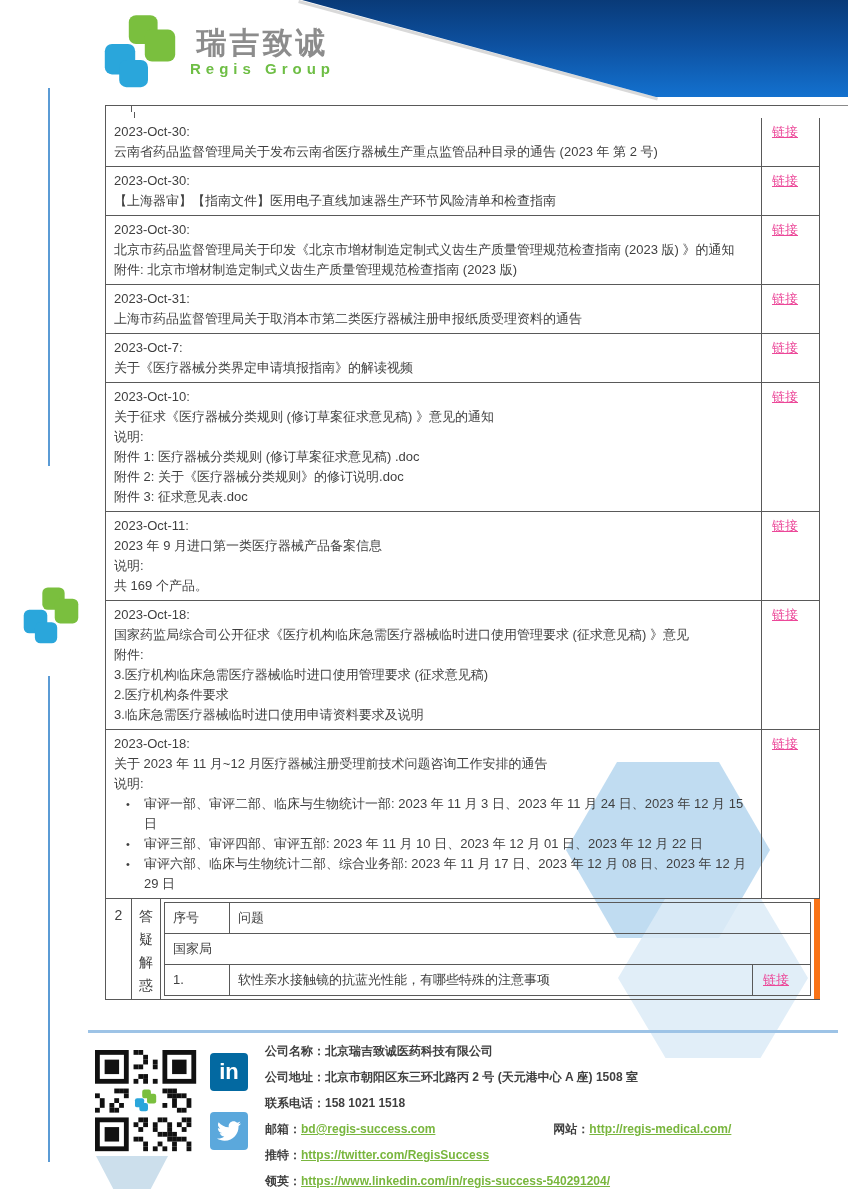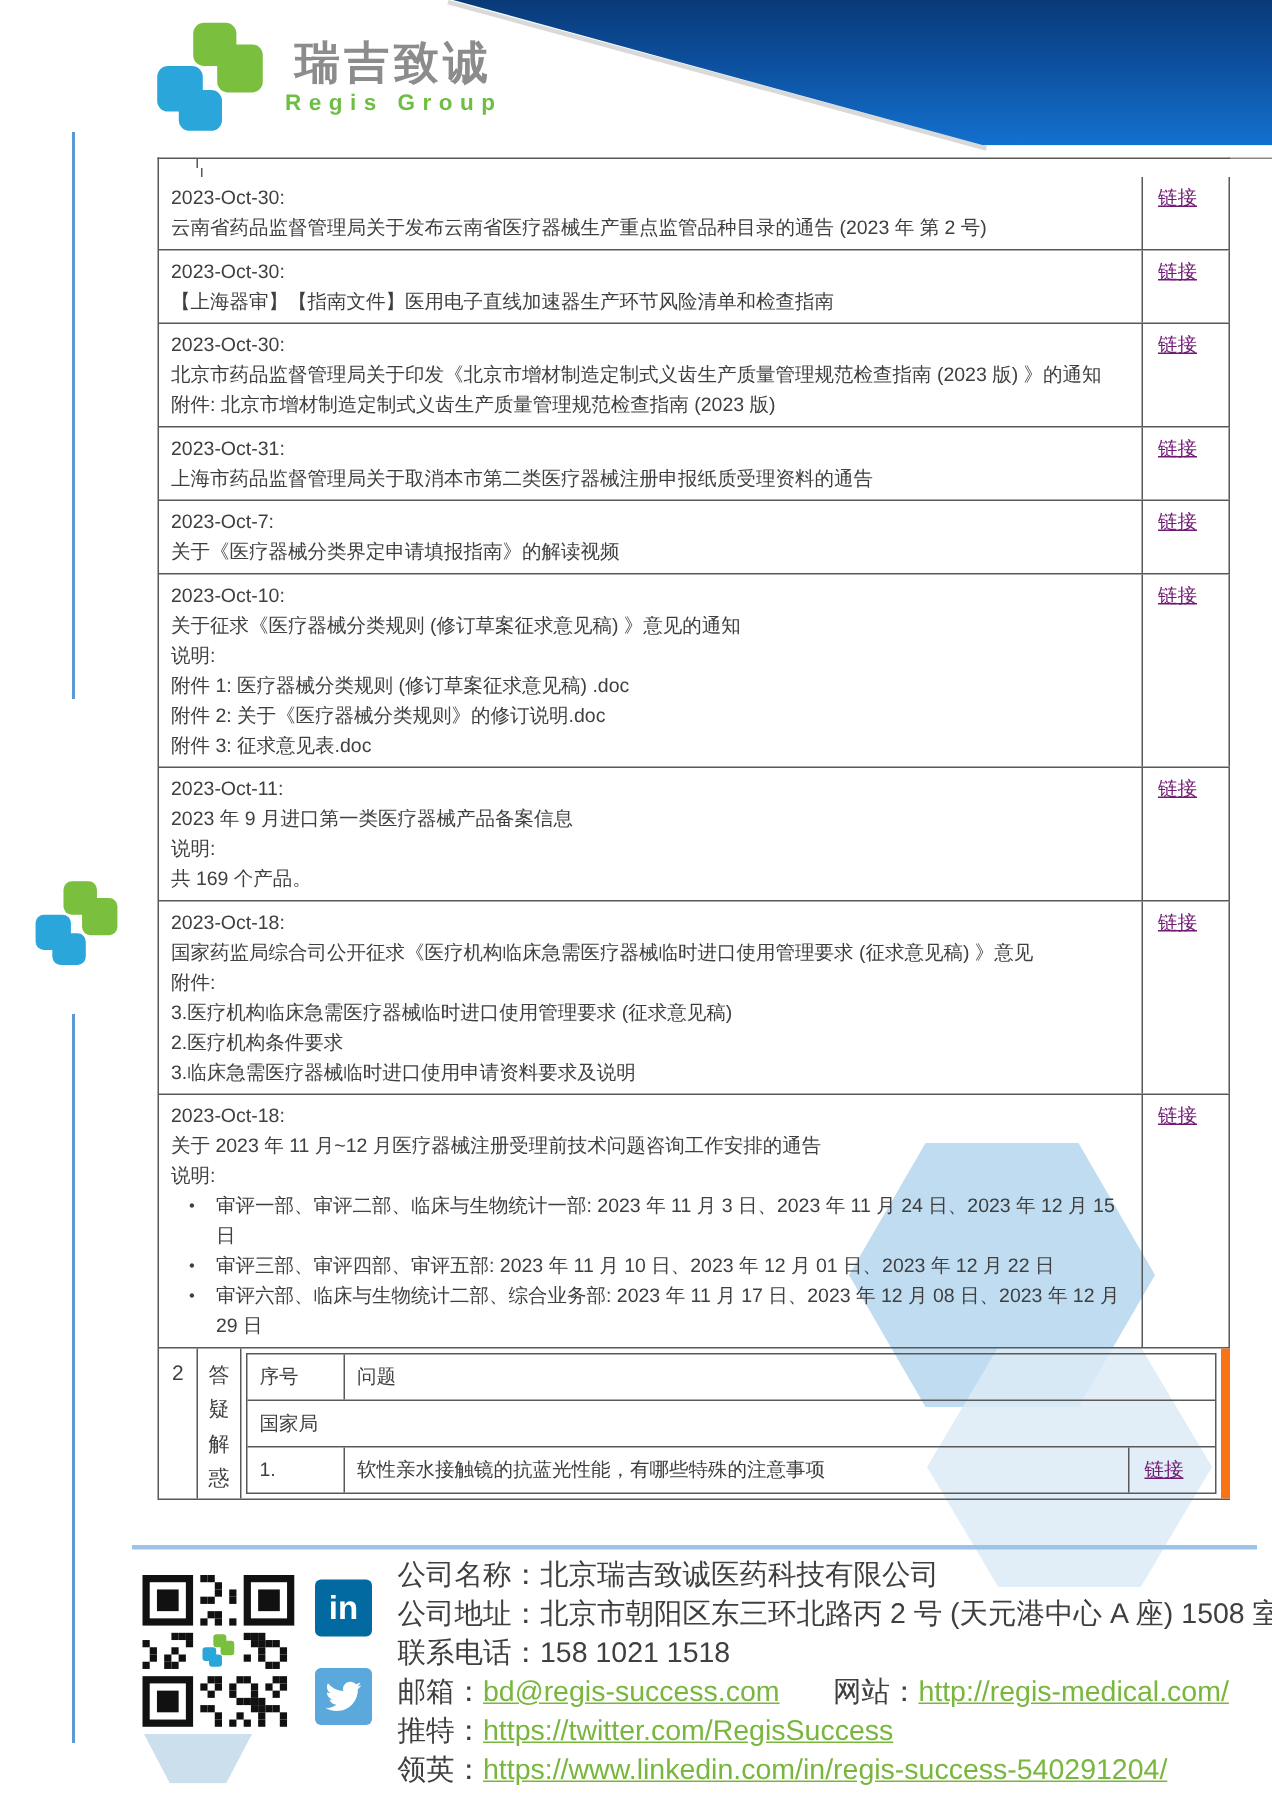--- a/index.html
+++ b/index.html
@@ -35,42 +35,42 @@
   .topline-ext{position:absolute;left:819px;top:105px;width:29px;height:1px;background:#8a8a8a;z-index:2;}
   .t-section{display:flex;flex-direction:column;}
   .idx-col{width:25px;border-right:1px solid #595959;text-align:center;padding-top:6px;font-size:14px;}
   .cat-col{width:28px;border-right:1px solid #595959;display:flex;flex-direction:column;
     align-items:center;justify-content:flex-start;padding-top:6px;font-size:14px;line-height:23px;}
   .rows-col{flex:1;min-width:0;}
   .notice-row{display:flex;border-bottom:1px solid #595959;}
   .cell-content{flex:1;min-width:0;padding:4px 10px 4px 8px;border-right:1px solid #595959;}
   .cell-content .date,.cell-content .line{margin:0;}
   .cell-link{width:47px;padding:4px 0 0 10px;border-right:1px solid #595959;}
-  a.link{color:#701a75;text-decoration:underline;font-size:13px;cursor:pointer;}
+  a.link{color:#ec4899;text-decoration:underline;font-size:13px;cursor:pointer;}
   ul.bullets{margin:0;padding:0;list-style:none;}
   ul.bullets li{position:relative;padding-left:30px;}
   ul.bullets li::before{content:"\2022";position:absolute;left:12px;top:0;font-size:11px;color:#3f3f3f;}
   
   .qa-section{display:flex;border-bottom:1px solid #595959;}
   .qa-host{flex:1;min-width:0;padding:3px;border-right:6px solid #f97316;}
   .qa-table{border:1px solid #595959;}
   .qa-row{display:flex;}
   .qa-row + .qa-row{border-top:1px solid #595959;}
   .qa-no{width:48px;padding:5px 8px;border-right:1px solid #595959;}
   .qa-q{flex:1;padding:5px 8px;}
   .qa-group{padding:5px 8px;}
   .qa-link{width:47px;padding:5px 0 0 10px;border-left:1px solid #595959;}
   
   .footer-line{position:absolute;left:88px;top:1030px;width:750px;height:3px;background:#9dc3e6;z-index:1;}
   .qr{position:absolute;left:93px;top:1050px;width:110px;height:106px;z-index:2;}
   .social{position:absolute;left:210px;width:38px;height:38px;border-radius:4px;z-index:2;
     display:flex;align-items:center;justify-content:center;color:#fff;}
   .linkedin{top:1053px;background:#0369a1;font-weight:bold;font-size:22px;font-family:"Liberation Sans",sans-serif;}
   .twitter{top:1112px;background:#5ba8dc;}
-  .footer-text{position:absolute;left:265px;top:1038px;width:575px;font-size:19px;line-height:26px;z-index:2;}
+  .footer-text{position:absolute;left:265px;top:1038px;width:575px;font-size:12px;line-height:26px;z-index:2;font-weight:bold;}
   .footer-text .frow{white-space:nowrap;}
   .footer-text a{color:#79b63e;text-decoration:underline;cursor:pointer;}
   .email-cell{display:inline-block;width:285px;}
 </style>
 </head>
 <body>
 
 <svg width="0" height="0" style="position:absolute">
   <symbol id="logo-mark" viewBox="0 0 100 100">
     <g fill="#7abf3e">

